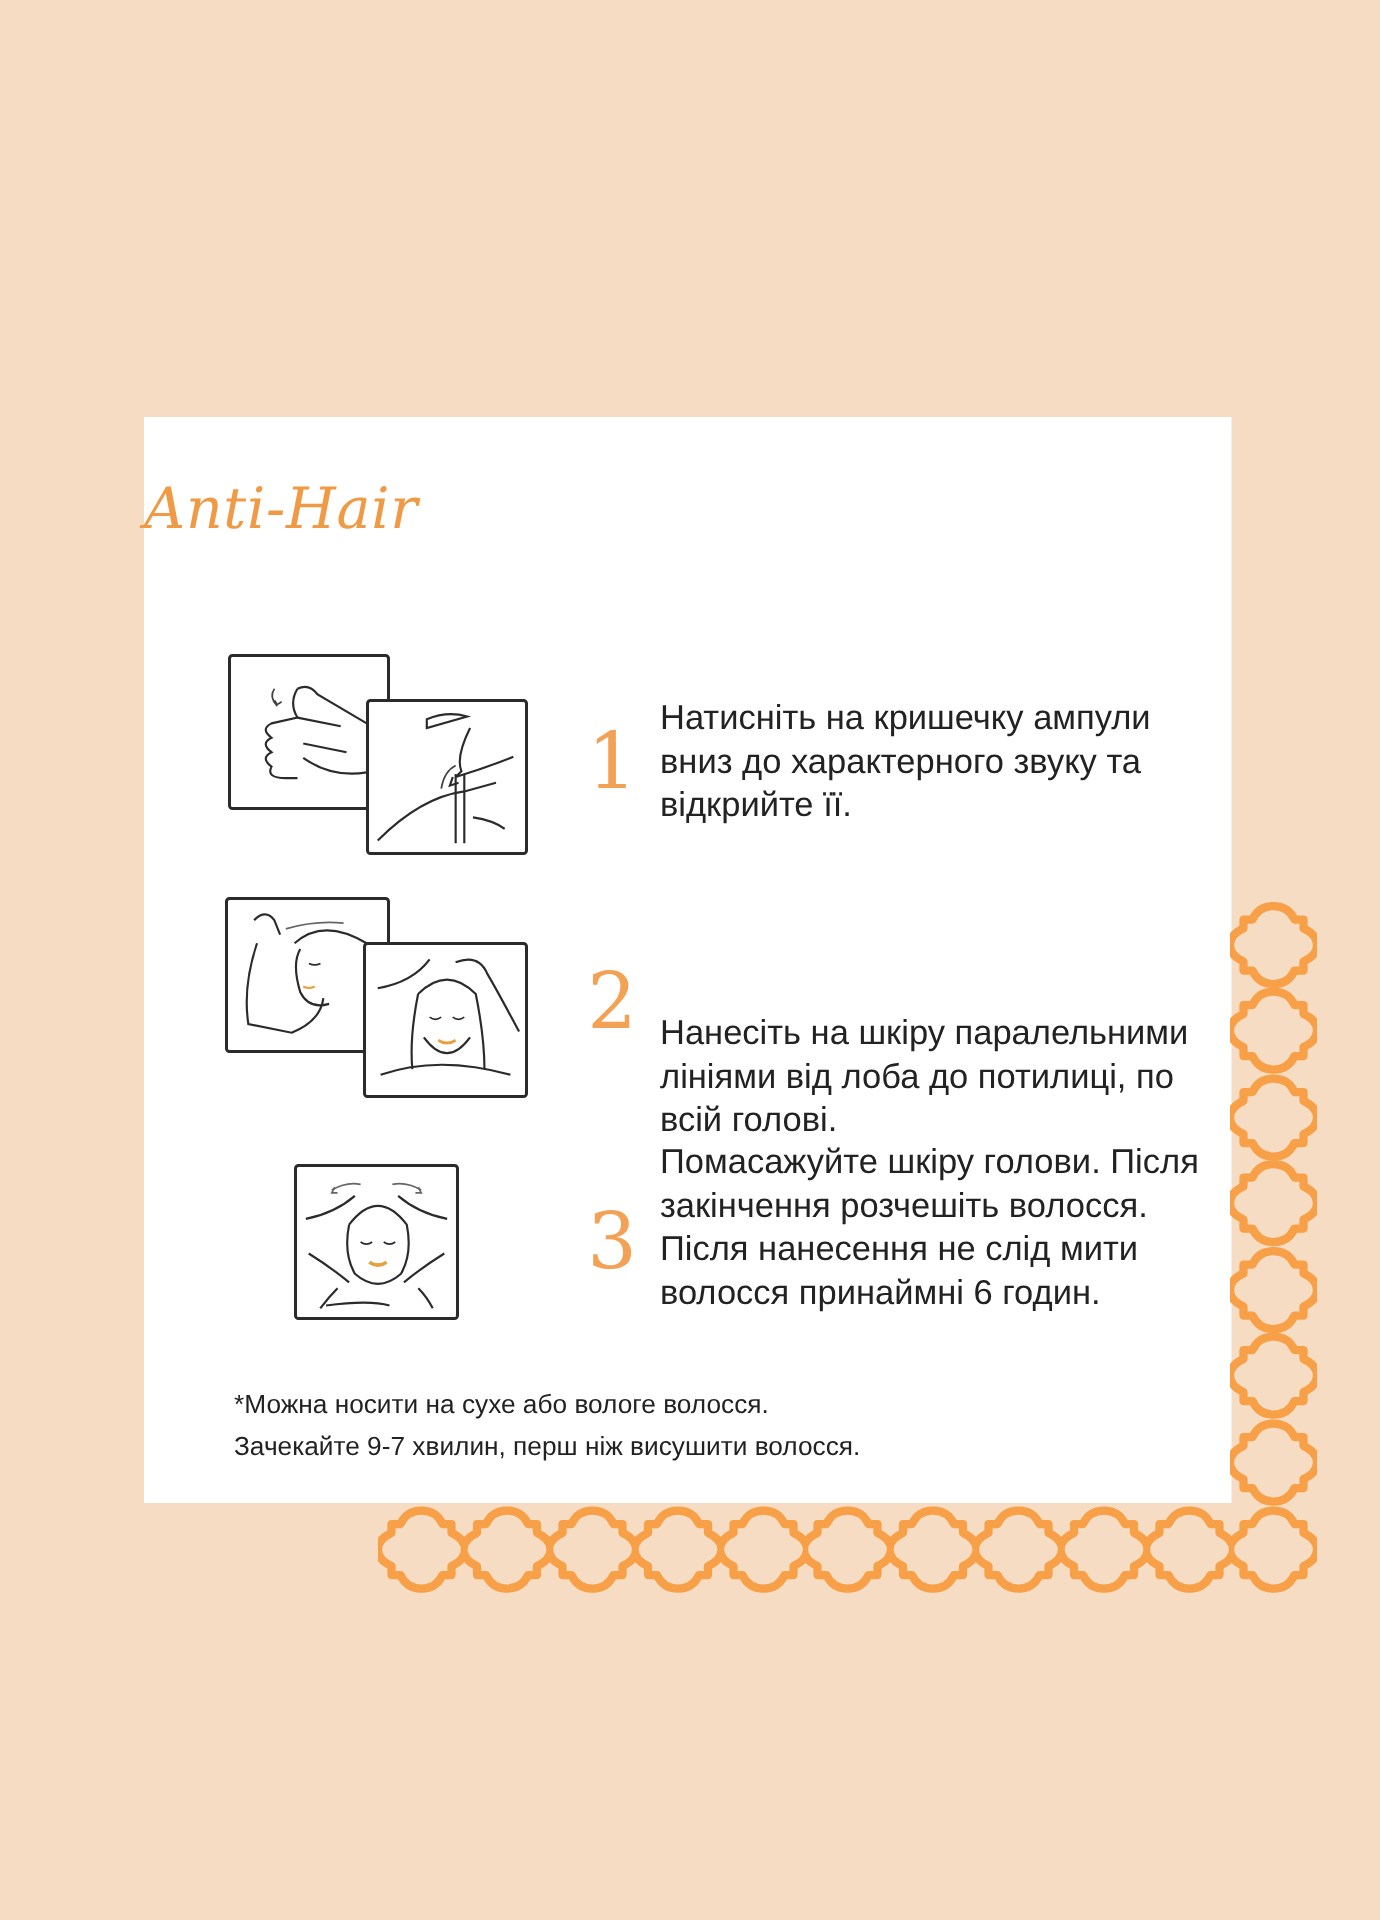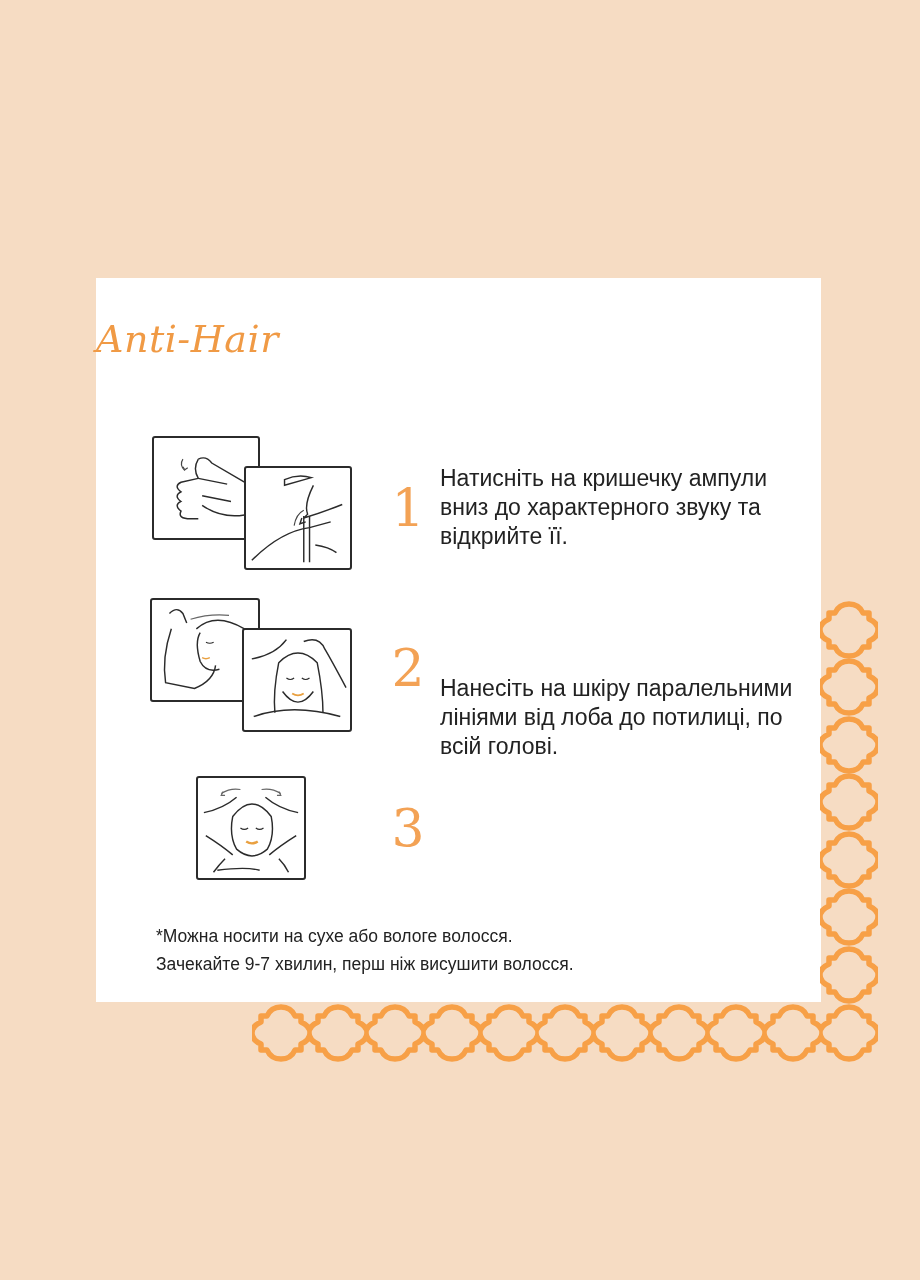--- a/index.html
+++ b/index.html
@@ -111,20 +111,21 @@
       <path d="M24 16 q10 -6 20 -4 M66 12 q10 -2 20 4" fill="none" stroke="#666" stroke-width="1.2"></path>
       <path d="M26 14 l-2 4 l4 0 M84 14 l2 4 l-4 0" fill="none" stroke="#666" stroke-width="1.2"></path>
       <path d="M6 36 q20 -4 34 -16 M104 36 q-20 -4 -34 -16" fill="none" stroke="#2b2b2b" stroke-width="1.5"></path>
       <path d="M36 40 q20 -26 40 0 q4 20 -4 34 q-16 14 -32 0 q-8 -14 -4 -34" fill="none" stroke="#2b2b2b" stroke-width="1.5"></path>
       <path d="M44 52 q4 3 8 0 M60 52 q4 3 8 0" fill="none" stroke="#2b2b2b" stroke-width="1.2"></path>
       <path d="M50 66 q6 4 12 0" fill="none" stroke="#e9a040" stroke-width="2.5"></path>
       <path d="M8 60 q16 10 28 20 M102 60 q-16 10 -28 20 M16 98 q6 -8 12 -14 M20 96 q30 -4 44 0 M94 98 q-4 -8 -10 -14" fill="none" stroke="#2b2b2b" stroke-width="1.5"></path>
     </svg>
   </div>
   <div class="num" style="left:292px; top:524px;">3</div>
+  <div class="step-text" style="top:482px;">Помасажуйте шкіру голови. Після закінчення розчешіть волосся. Після нанесення не слід мити волосся принаймні 6 годин.</div>
 
   <div class="note">
     <span>*Можна носити на сухе або вологе волосся.</span>
     <span>Зачекайте 9-7 хвилин, перш ніж висушити волосся.</span>
   </div>
 </div>
 
 <svg width="0" height="0" style="position:absolute">
   <defs>
     <symbol id="qf" viewBox="0 0 58 60">

